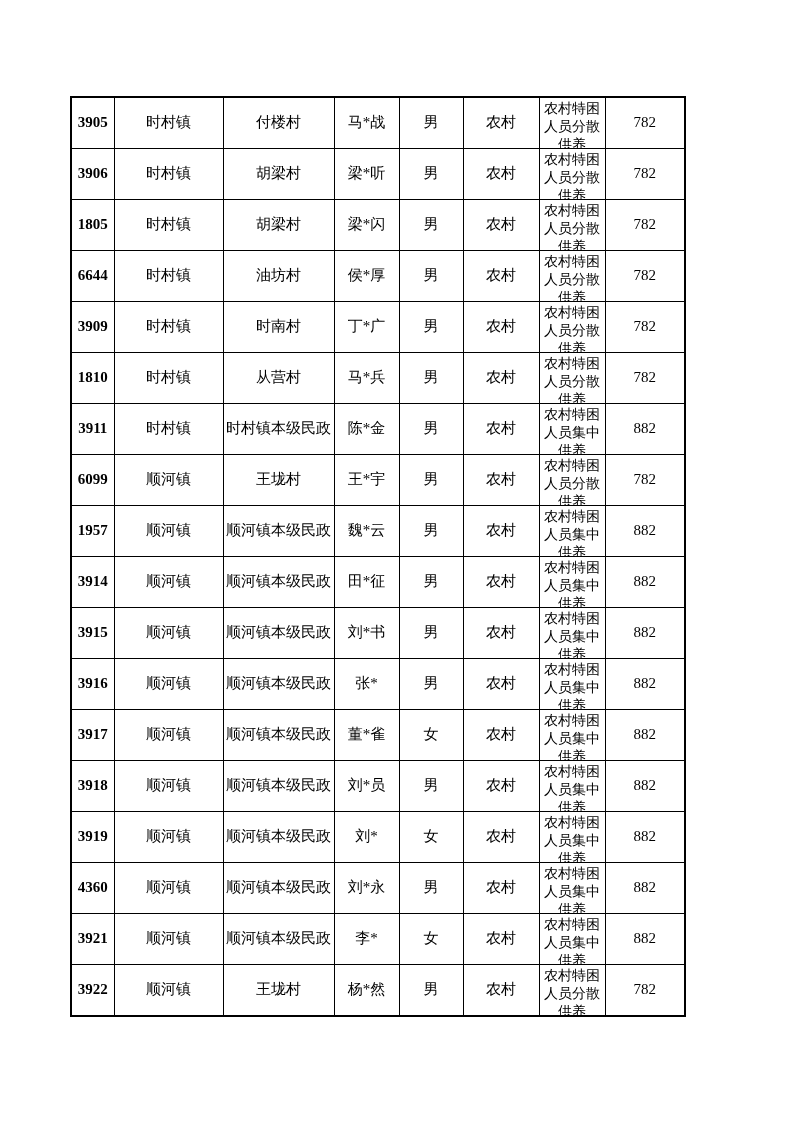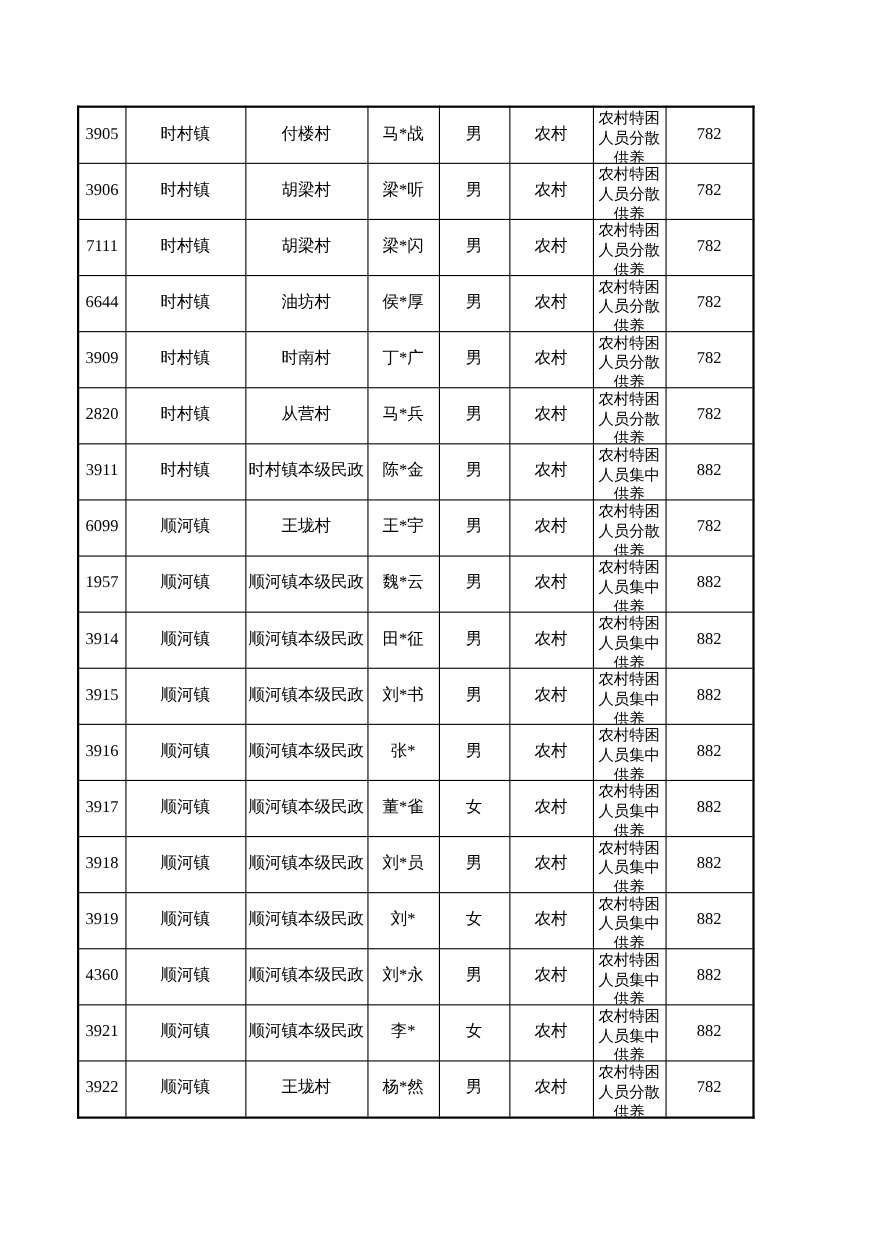--- a/index.html
+++ b/index.html
@@ -29,21 +29,21 @@
     height: 48px;
     padding: 0;
     text-align: center;
     vertical-align: middle;
     font-size: 15px;
     line-height: 1.15;
     color: #000000;
     overflow: hidden;
     white-space: nowrap;
   }
-  td.c-id      { font-size: 14px; letter-spacing: 0; }
+  td.c-id      { font-size: 14px; letter-spacing: 0; font-weight: bold; }
   td.c-category { vertical-align: top; }
   .cat-clip {
     height: 48px;
     overflow: hidden;
     font-size: 14px;
     line-height: 18px;
     padding-top: 2px;
     text-align: center;
     white-space: normal;
     word-break: break-all;
@@ -83,21 +83,21 @@
     <td class="c-village">胡梁村</td>
     <td class="c-name">梁*听</td>
     <td class="c-gender">男</td>
     <td class="c-area">农村</td>
     <td class="c-category">
       <div class="cat-clip">农村特困人员分散供养</div>
     </td>
     <td class="c-amount">782</td>
   </tr>
         <tr>
-    <td class="c-id">7111</td>
+    <td class="c-id">1805</td>
     <td class="c-town">时村镇</td>
     <td class="c-village">胡梁村</td>
     <td class="c-name">梁*闪</td>
     <td class="c-gender">男</td>
     <td class="c-area">农村</td>
     <td class="c-category">
       <div class="cat-clip">农村特困人员分散供养</div>
     </td>
     <td class="c-amount">782</td>
   </tr>
@@ -119,21 +119,21 @@
     <td class="c-village">时南村</td>
     <td class="c-name">丁*广</td>
     <td class="c-gender">男</td>
     <td class="c-area">农村</td>
     <td class="c-category">
       <div class="cat-clip">农村特困人员分散供养</div>
     </td>
     <td class="c-amount">782</td>
   </tr>
         <tr>
-    <td class="c-id">2820</td>
+    <td class="c-id">1810</td>
     <td class="c-town">时村镇</td>
     <td class="c-village">从营村</td>
     <td class="c-name">马*兵</td>
     <td class="c-gender">男</td>
     <td class="c-area">农村</td>
     <td class="c-category">
       <div class="cat-clip">农村特困人员分散供养</div>
     </td>
     <td class="c-amount">782</td>
   </tr>

